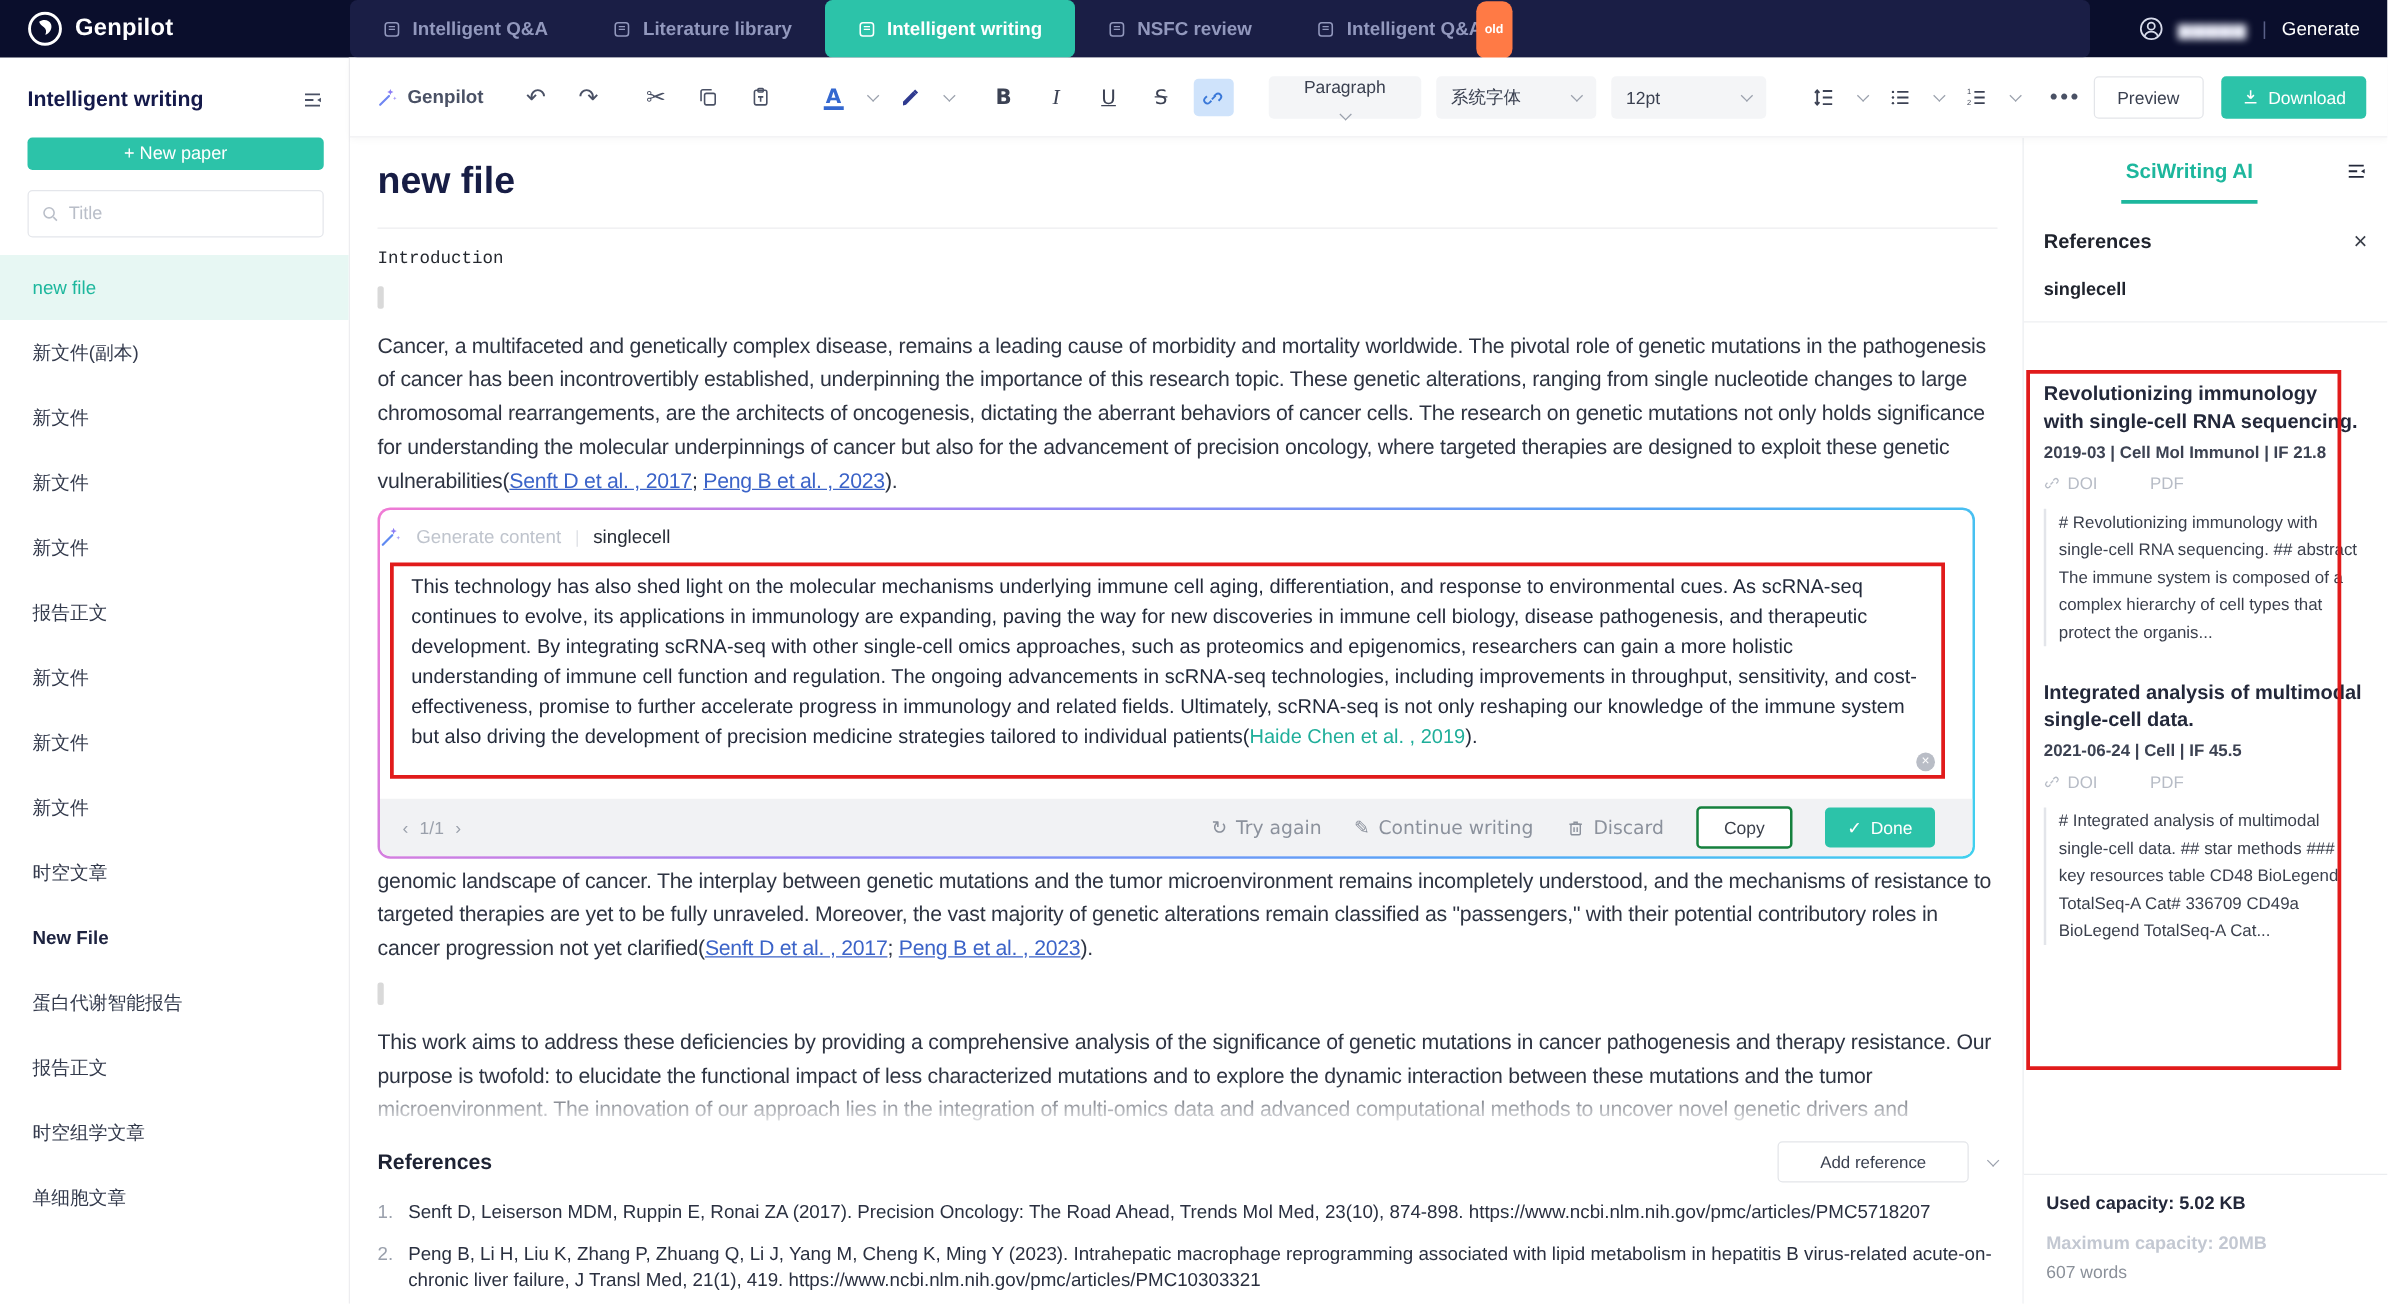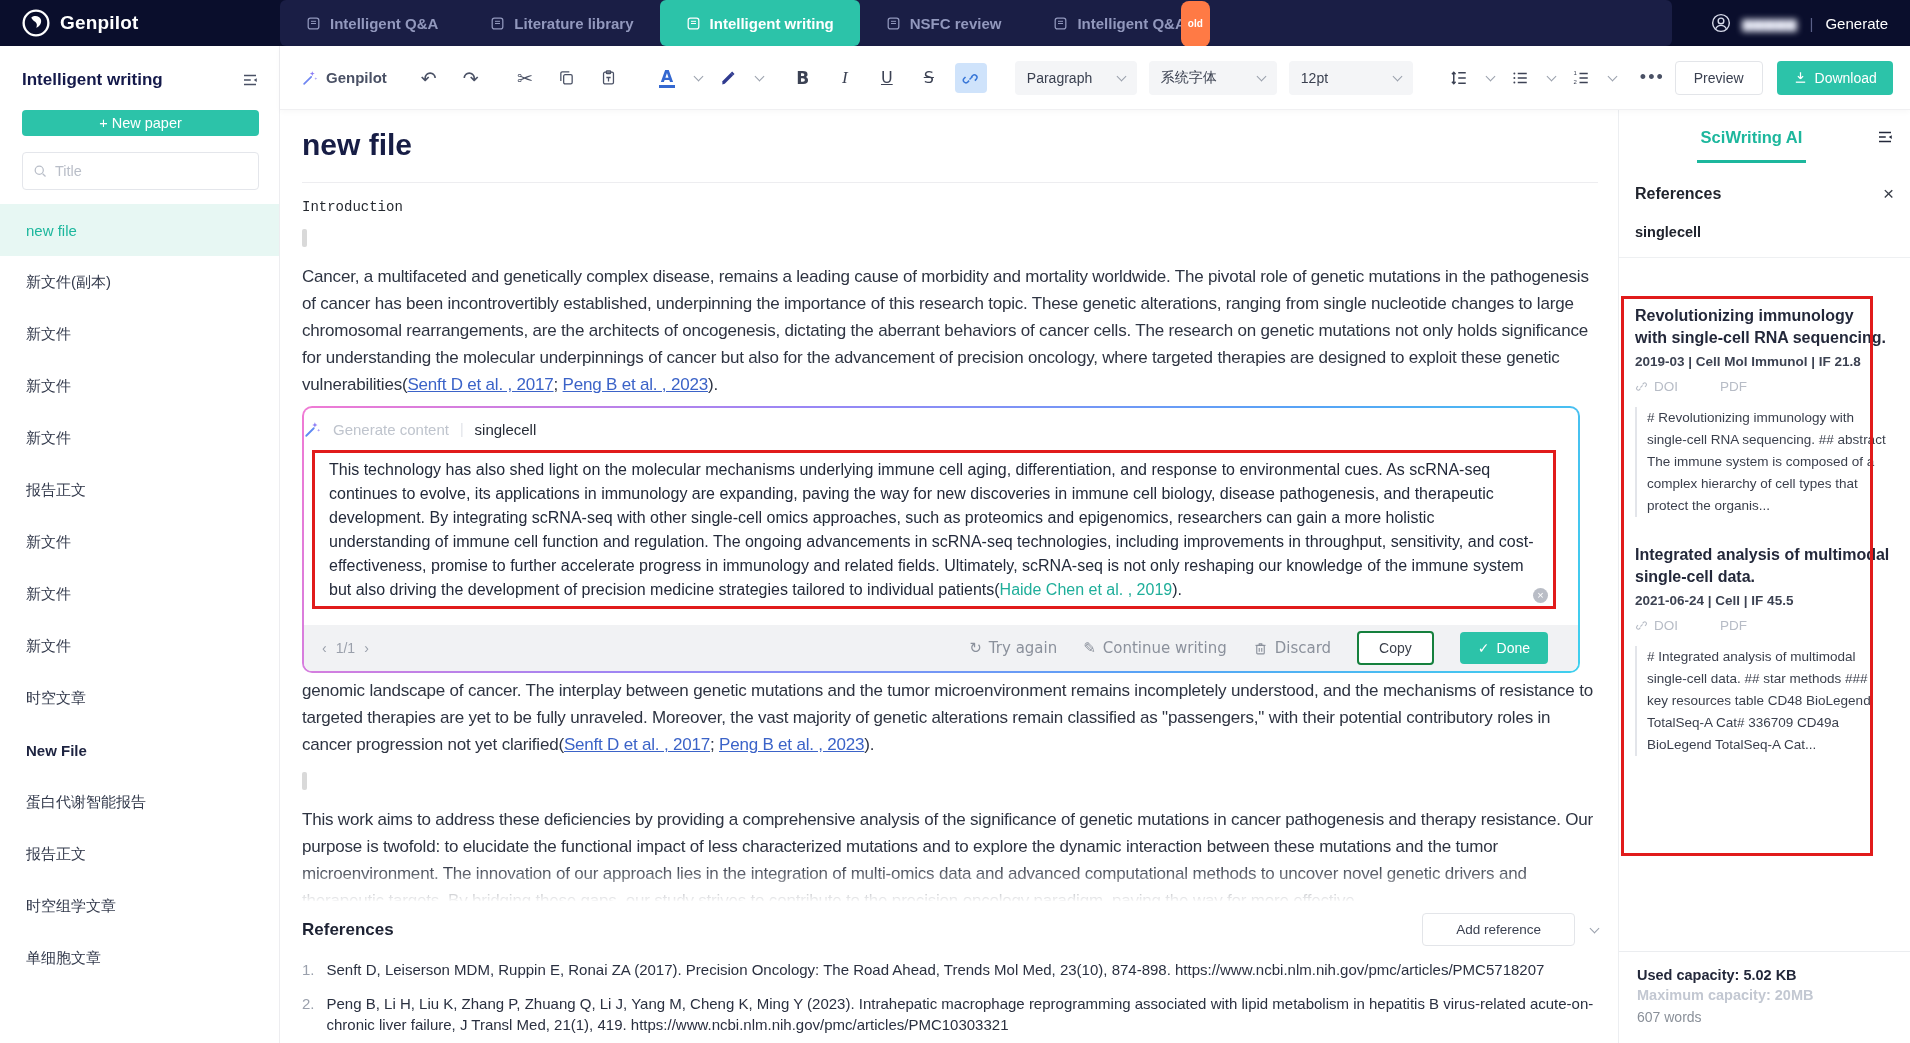--- a/index.html
+++ b/index.html
@@ -52,21 +52,21 @@
   .chev { width:7px; height:7px; border-right:1.6px solid #9aa0ac; border-bottom:1.6px solid #9aa0ac;
           transform:rotate(45deg); margin-left:2px; margin-top:-3px; }
   .tb-colorA { font-weight:700; color:#3468d0; font-size:16px; border-bottom:3px solid #3468d0; line-height:17px; padding:0 2px; }
   .tb-b { font-weight:800; font-size:17px; color:#3c4254; }
   .tb-i { font-style:italic; font-size:17px; color:#3c4254; font-family:"Liberation Serif", serif; }
   .tb-u { text-decoration:underline; font-size:16px; color:#3c4254; }
   .tb-s { text-decoration:line-through; font-size:16px; color:#3c4254; }
   .tb-link-active { background:#cfe3fb; }
   .tb-select { height:34px; background:#f4f5f7; border-radius:4px; display:flex; align-items:center;
                justify-content:space-between; padding:0 12px; font-size:14px; color:#3a4050; cursor:pointer; }
-  .w1{width:122px;} .w2{width:128px;} .w3{width:124px;}
+  .w1{width:122px;flex-direction:column;} .w2{width:128px;} .w3{width:124px;}
   .tb-ellipsis { font-size:18px; letter-spacing:2px; color:#4a5165; margin:0 10px; cursor:pointer; }
   .preview-btn { margin-left:auto; height:34px; padding:0 18px; border:1px solid #e3e5e9; border-radius:4px;
                  background:#fff; font-size:14px; color:#3a4050; display:flex; align-items:center; cursor:pointer; }
   .download-btn { margin-left:14px; height:34px; padding:0 16px; background:#2cc3a9; border-radius:4px;
                   color:#fff; font-size:14px; display:flex; align-items:center; gap:7px; cursor:pointer; }
 
   
   .doc { padding:18px 20px 0 22px; }
   .doc-title { font-size:30px; font-weight:800; color:#171d45; }
   .doc-divider { border-bottom:1px solid #ededf0; margin-top:20px; }
@@ -78,21 +78,21 @@
   .para.faded-last { position:relative; }
 
   
   .popup-wrap { margin:8px 18px 4px 0; border-radius:10px; padding:2px;
                 background:linear-gradient(120deg,#f07ad4,#9a86f5 35%,#57a3f6 70%,#3fd0ee); }
   .popup { background:#fff; border-radius:8px; overflow:hidden; }
   .popup-head { height:42px; display:flex; align-items:center; gap:11px; padding:0 0; }
   .gen-label { color:#bfc4cd; font-size:15px; }
   .head-sep { color:#e1e3e8; font-size:14px; }
   .gen-tag { color:#262b36; font-size:15px; font-weight:500; }
-  .gen-box { margin:0 22px 0 8px; border:3px solid #e11b1b; padding:5px 14px 4px; position:relative;
+  .gen-box { margin:0 22px 0 8px; border:3px solid #e11b1b; padding:5px 14px 18px; position:relative;
              font-size:16px; line-height:24px; color:#232a3a; }
   .gen-close { position:absolute; right:5px; bottom:3px; width:15px; height:15px; border-radius:50%;
                background:#b9bdc6; color:#fff; font-size:11px; line-height:15px; text-align:center; cursor:pointer; }
   .popup-foot { margin-top:16px; background:#f1f2f4; height:46px; display:flex; align-items:center; padding:0 30px 0 18px; }
   .foot-page { color:#9aa0ab; font-size:14px; display:flex; gap:9px; align-items:center; }
   .foot-right { margin-left:auto; display:flex; align-items:center; gap:26px; }
   .ghost-btn { color:#8b919c; font-size:15px; display:flex; gap:7px; align-items:center; cursor:pointer;
                font-family:"DejaVu Sans", sans-serif; }
   .copy-btn { background:#fff; border:2px solid #15803d; border-radius:4px; padding:7px 20px; font-size:14px;
               color:#3a3f4a; cursor:pointer; }
@@ -125,21 +125,21 @@
   .paper { margin-bottom:27px; }
   .p-title { font-size:16px; font-weight:700; color:#23283a; line-height:22px; }
   .p-meta { font-size:13.5px; font-weight:600; color:#3c4252; margin-top:5px; }
   .p-links { display:flex; align-items:center; gap:42px; color:#b7bcc6; font-size:13.5px; margin-top:10px; }
   .p-doi { display:flex; align-items:center; gap:6px; cursor:pointer; }
   .p-pdf { cursor:pointer; }
   .p-abs { margin-top:13px; border-left:2px solid #e3e5ea; padding-left:10px; font-size:13.5px;
            line-height:22px; color:#3a3f4c; }
   .usage { position:absolute; bottom:0; left:0; right:0; border-top:1px solid #ebedf0; padding:15px 18px 18px; background:#fff; }
   .u1 { font-weight:700; font-size:14.5px; color:#23283a; }
-  .u2 { font-weight:700; font-size:14.5px; color:#c3c8d2; margin-top:4px; }
+  .u2 { font-weight:700; font-size:14.5px; color:#c3c8d2; margin-top:16px; }
   .u3 { font-size:14px; color:#8a9099; margin-top:6px; }
 
   
   .red-overlay-panel { position:absolute; top:186px; left:2px; width:252px; height:560px;
                        border:3px solid #e11b1b; pointer-events:none; z-index:20; }
 </style>
 </head>
 <body>
 
 <div class="navbar">

